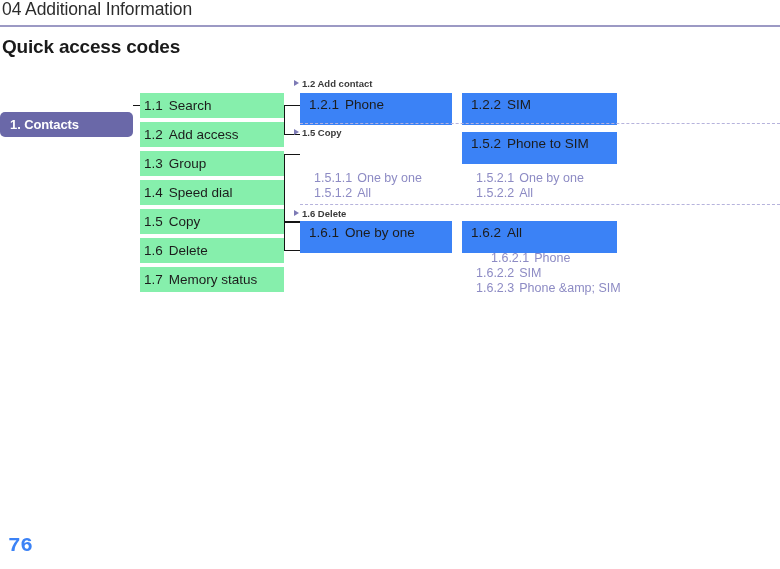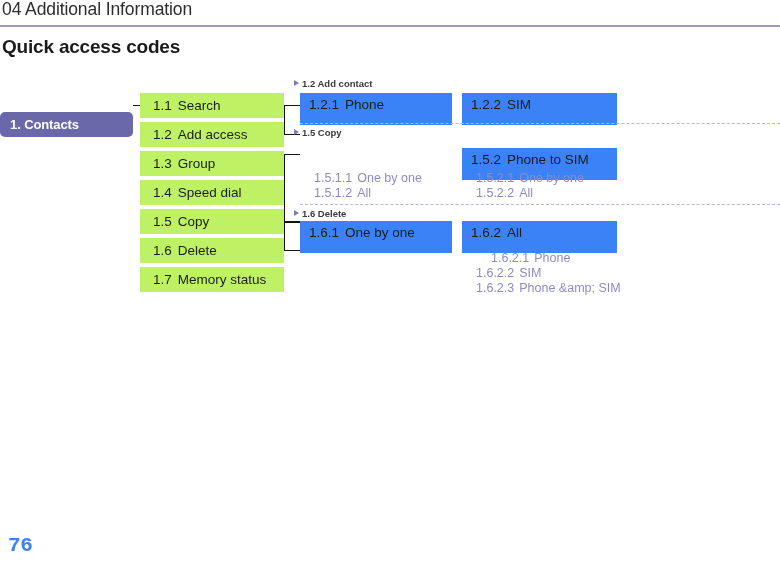--- a/index.html
+++ b/index.html
@@ -73,26 +73,26 @@
     white-space: nowrap;
     margin-top: 19px;
   }
 
   
   .l1-box {
     position: absolute;
     left: 140px;
     width: 144px;
     height: 25px;
-    background: #bef264;
+    background: #86efac;
     color: #1c1c1c;
     font-size: 13.5px;
     line-height: 25px;
     box-sizing: border-box;
-    padding-left: 13px;
+    padding-left: 4px;
     white-space: nowrap;
   }
   .l1-box .num { margin-right: 6px; }
 
   
   .l2-box {
     position: absolute;
     height: 32px;
     background: #3b82f6;
     color: #1c1c1c;
@@ -218,21 +218,21 @@
   <div class="l2-box col-b" style="top:93px;">
     <span class="num">1.2.2</span><span>SIM</span>
   </div>
   <div class="dash-sep" style="top:123px;"></div>
 
   <div class="grp-head" style="top:127px;">
     <span class="tri"></span><span>1.5 Copy</span>
   </div>
 
   <div class="bracket" style="left:284px; top:154px; width:16px; height:68px;"></div>
-  <div class="l2-box col-b" style="top:148px;">
+  <div class="l2-box col-b" style="top:132px;">
     <span class="num">1.5.2</span><span>Phone to SIM</span>
   </div>
   <div class="l3-text" style="left:314px; top:171px;">
     <span class="num">1.5.1.1</span><span>One by one</span>
   </div>
   <div class="l3-text" style="left:314px; top:186px;">
     <span class="num">1.5.1.2</span><span>All</span>
   </div>
   <div class="l3-text" style="left:476px; top:171px;">
     <span class="num">1.5.2.1</span><span>One by one</span>

